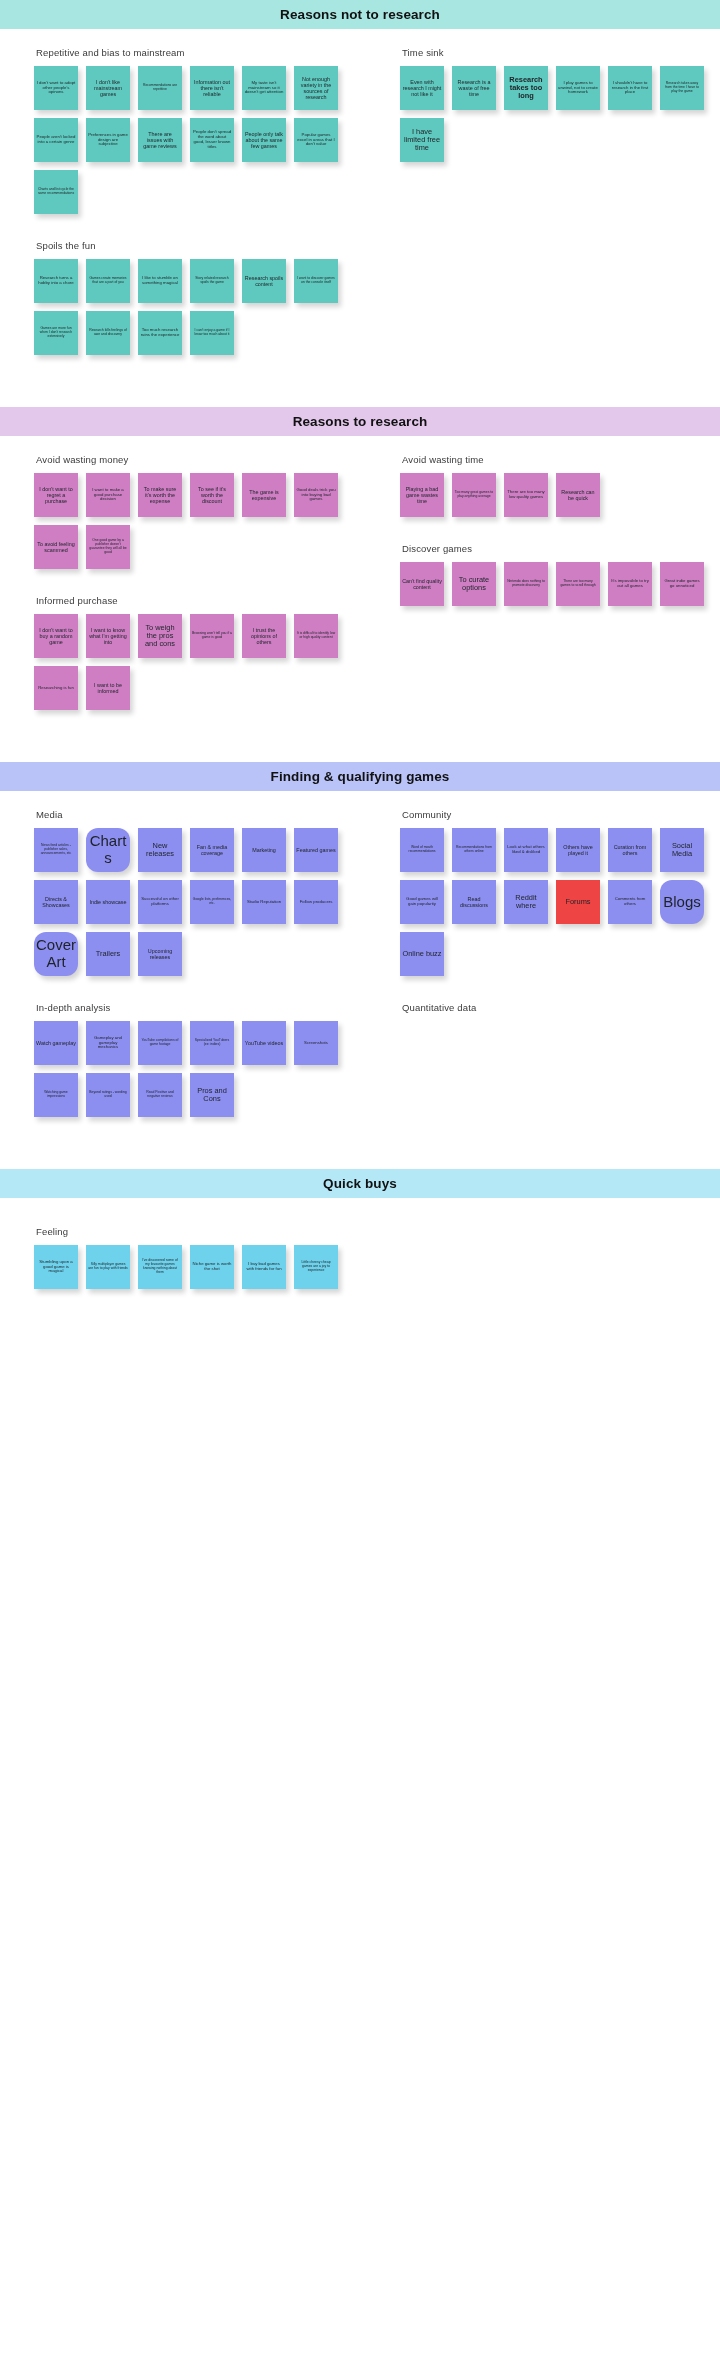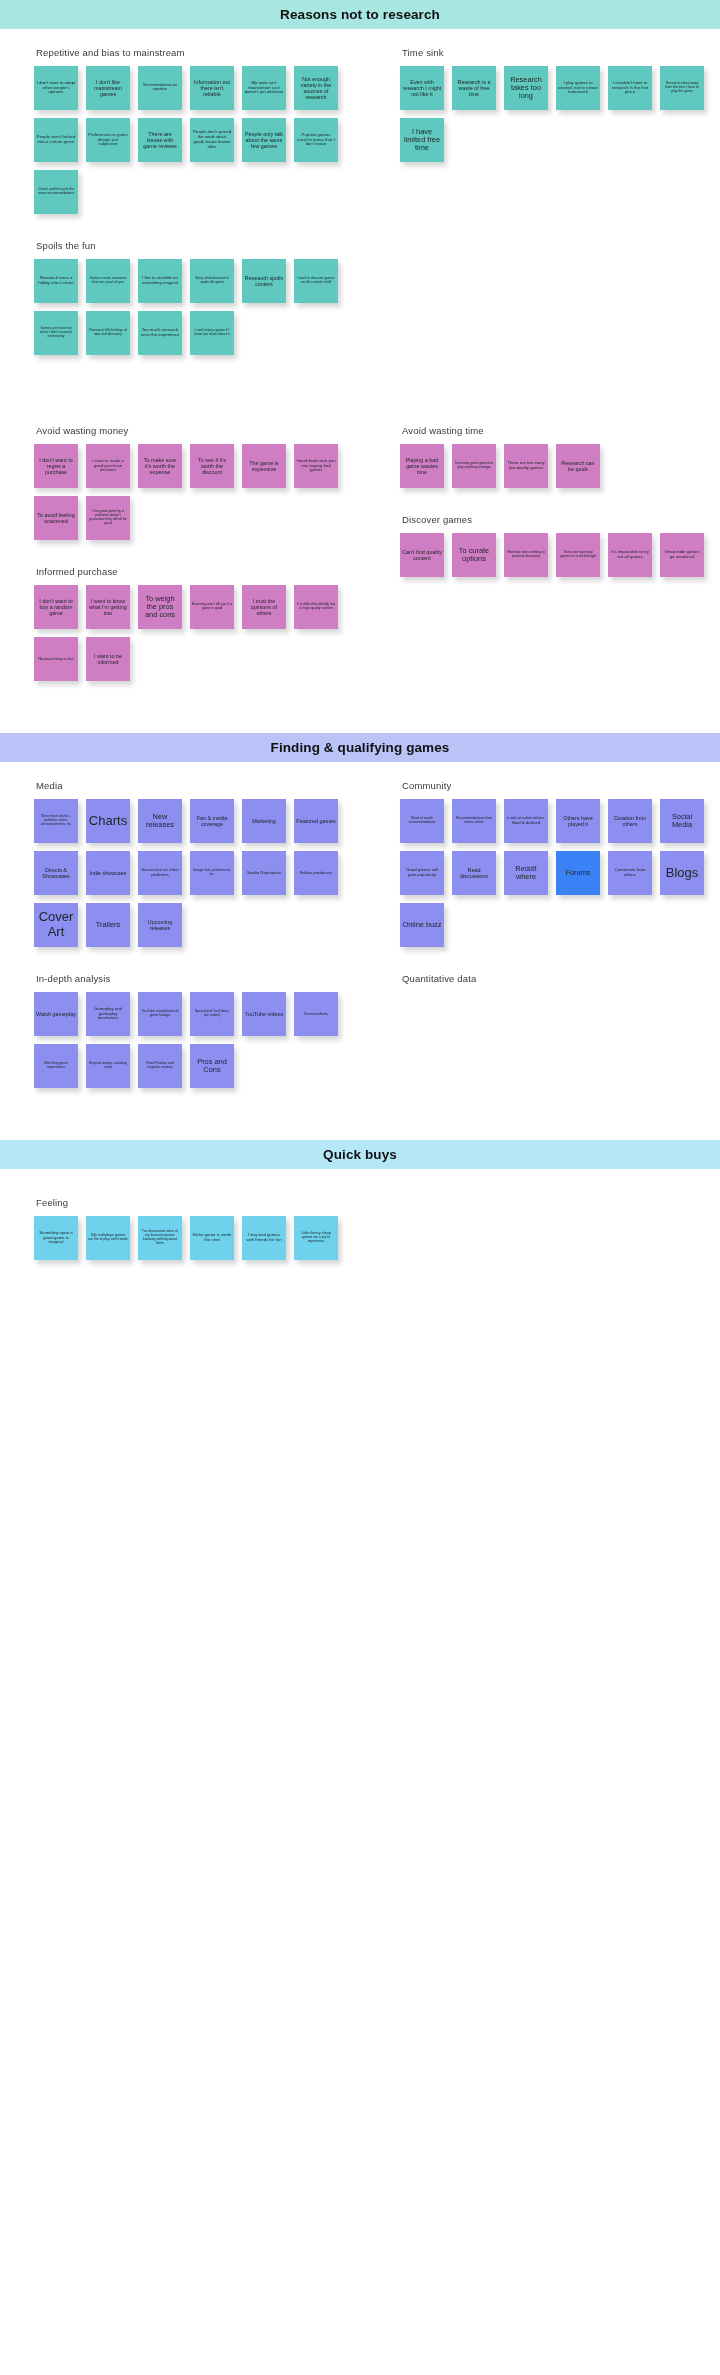--- a/index.html
+++ b/index.html
@@ -65,21 +65,21 @@
     overflow: hidden;
     line-height: 1.12;
     word-break: break-word;
     hyphens: auto;
   }
   
   .fs-xs { font-size: 3.4px; }
   .fs-s  { font-size: 4.3px; }
   .fs-m  { font-size: 5.4px; }
   .fs-l  { font-size: 7.4px; }
-  .fs-xl { font-size: 13px; }
+  .fs-xl { font-size: 15px; border-radius: 12px; }
 
   .spacer-sm { height: 10px; }
   .spacer-md { height: 18px; }
   .spacer-lg { height: 26px; }
 </style>
 </head>
 <body>
 
 <div id="board">
     <div class="band" style="background: rgb(168, 230, 226);"><span>Reasons not to research</span></div>
@@ -172,21 +172,21 @@
         <div class="col right">
           <div class="group">
             <div class="group-title">Time sink</div>
             <div class="notes">
               <div class="note fs-m" style="background: rgb(95, 201, 191);">
                 <span>Even with research I might not like it</span>
               </div>
               <div class="note fs-m" style="background: rgb(95, 201, 191);">
                 <span>Research is a waste of free time</span>
               </div>
-              <div class="note fs-l" style="background: rgb(95, 201, 191);">
+              <div class="note fs-l" style="background: rgb(95, 201, 191); font-weight: bold;">
                 <span>Research takes too long</span>
               </div>
               <div class="note fs-s" style="background: rgb(95, 201, 191);">
                 <span>I play games to unwind, not to create homework</span>
               </div>
               <div class="note fs-s" style="background: rgb(95, 201, 191);">
                 <span>I shouldn't have to research in the first place</span>
               </div>
               <div class="note fs-xs" style="background: rgb(95, 201, 191);">
                 <span>Research takes away from the time I have to play the game</span>
@@ -195,20 +195,21 @@
                 <span>I have limited free time</span>
               </div>
             </div>
           </div>
           <div class="spacer-sm"></div>
           <div class="spacer-sm"></div>
         </div>
       </div>
     </div>
     <div class="spacer-lg"></div>
+    <div class="band" style="background: rgb(227, 200, 236);"><span>Reasons to research</span></div>
     <div class="spacer-md"></div>
     <div class="section-body">
       <div class="cols">
         <div class="col">
           <div class="group">
             <div class="group-title">Avoid wasting money</div>
             <div class="notes">
               <div class="note fs-m" style="background: rgb(207, 126, 196);">
                 <span>I don't want to regret a purchase</span>
               </div>
@@ -431,21 +432,21 @@
               </div>
               <div class="note fs-s" style="background: rgb(140, 142, 240);">
                 <span>Good games will gain popularity</span>
               </div>
               <div class="note fs-m" style="background: rgb(140, 142, 240);">
                 <span>Read discussions</span>
               </div>
               <div class="note fs-l" style="background: rgb(140, 142, 240);">
                 <span>Reddit where</span>
               </div>
-              <div class="note fs-l" style="background: #3b82f6;">
+              <div class="note fs-l" style="background: #ef4444;">
                 <span>Forums</span>
               </div>
               <div class="note fs-s" style="background: rgb(140, 142, 240);">
                 <span>Comments from others</span>
               </div>
               <div class="note fs-xl" style="background: rgb(140, 142, 240);">
                 <span>Blogs</span>
               </div>
               <div class="note fs-l" style="background: rgb(140, 142, 240);">
                 <span>Online buzz</span>

